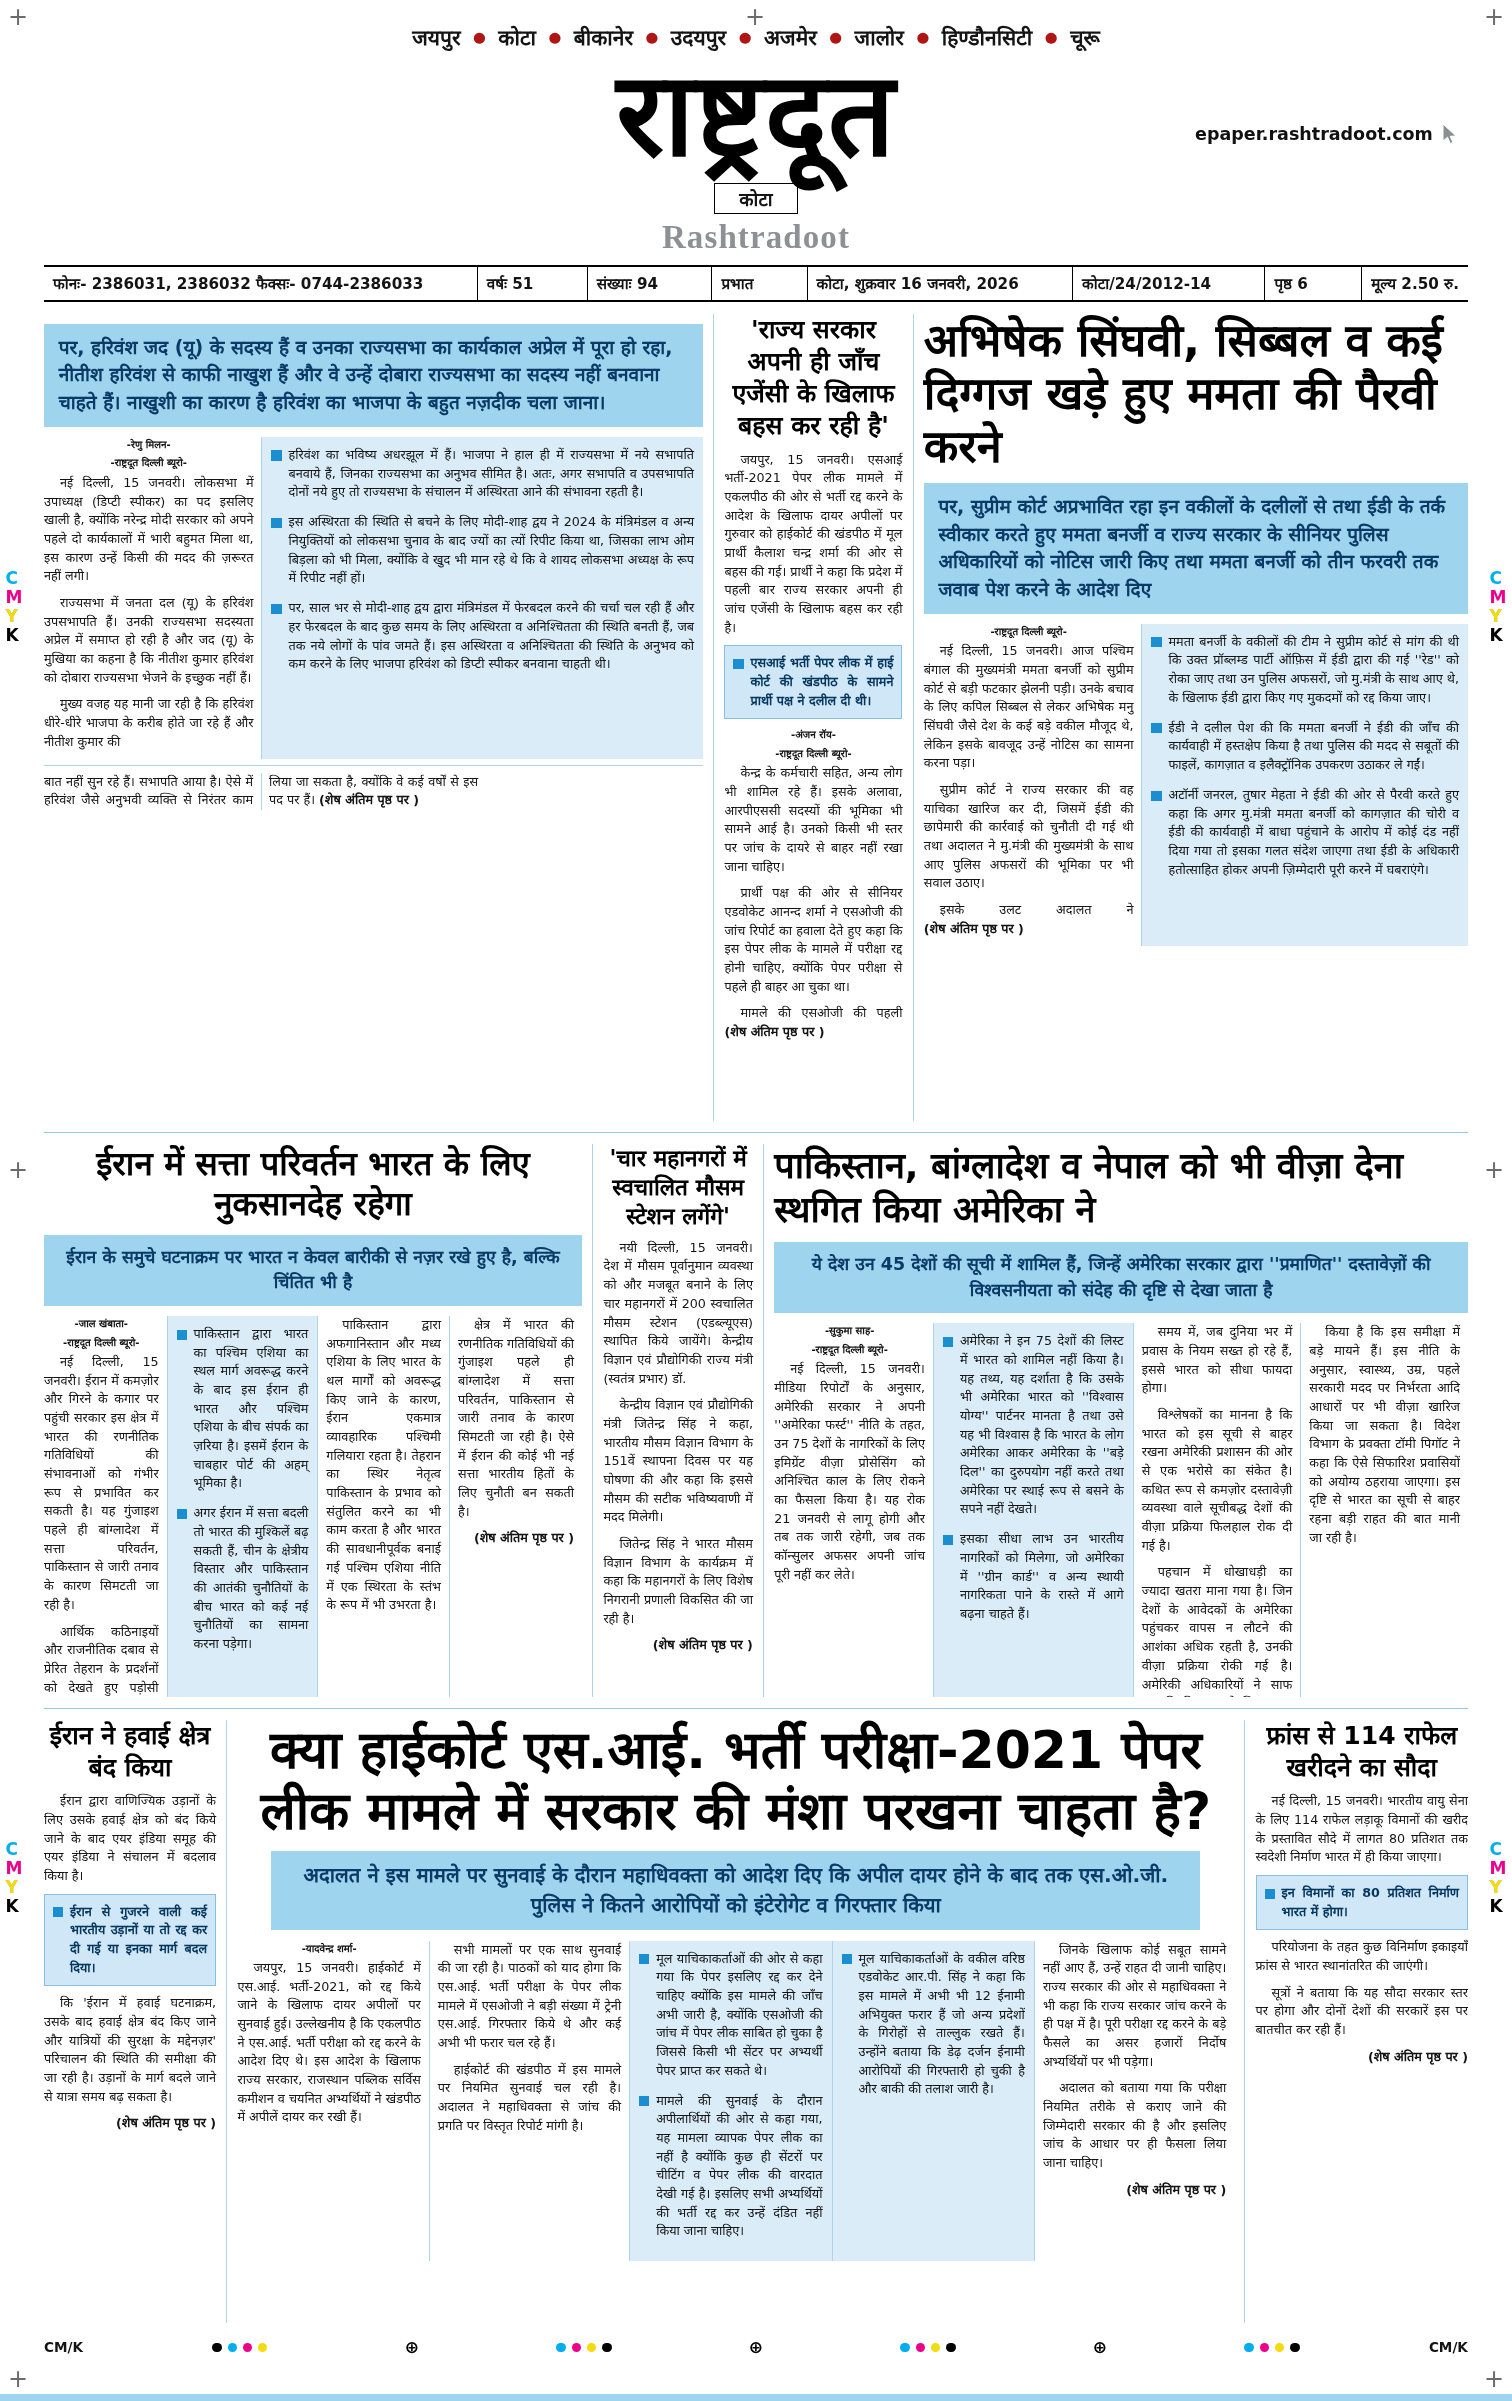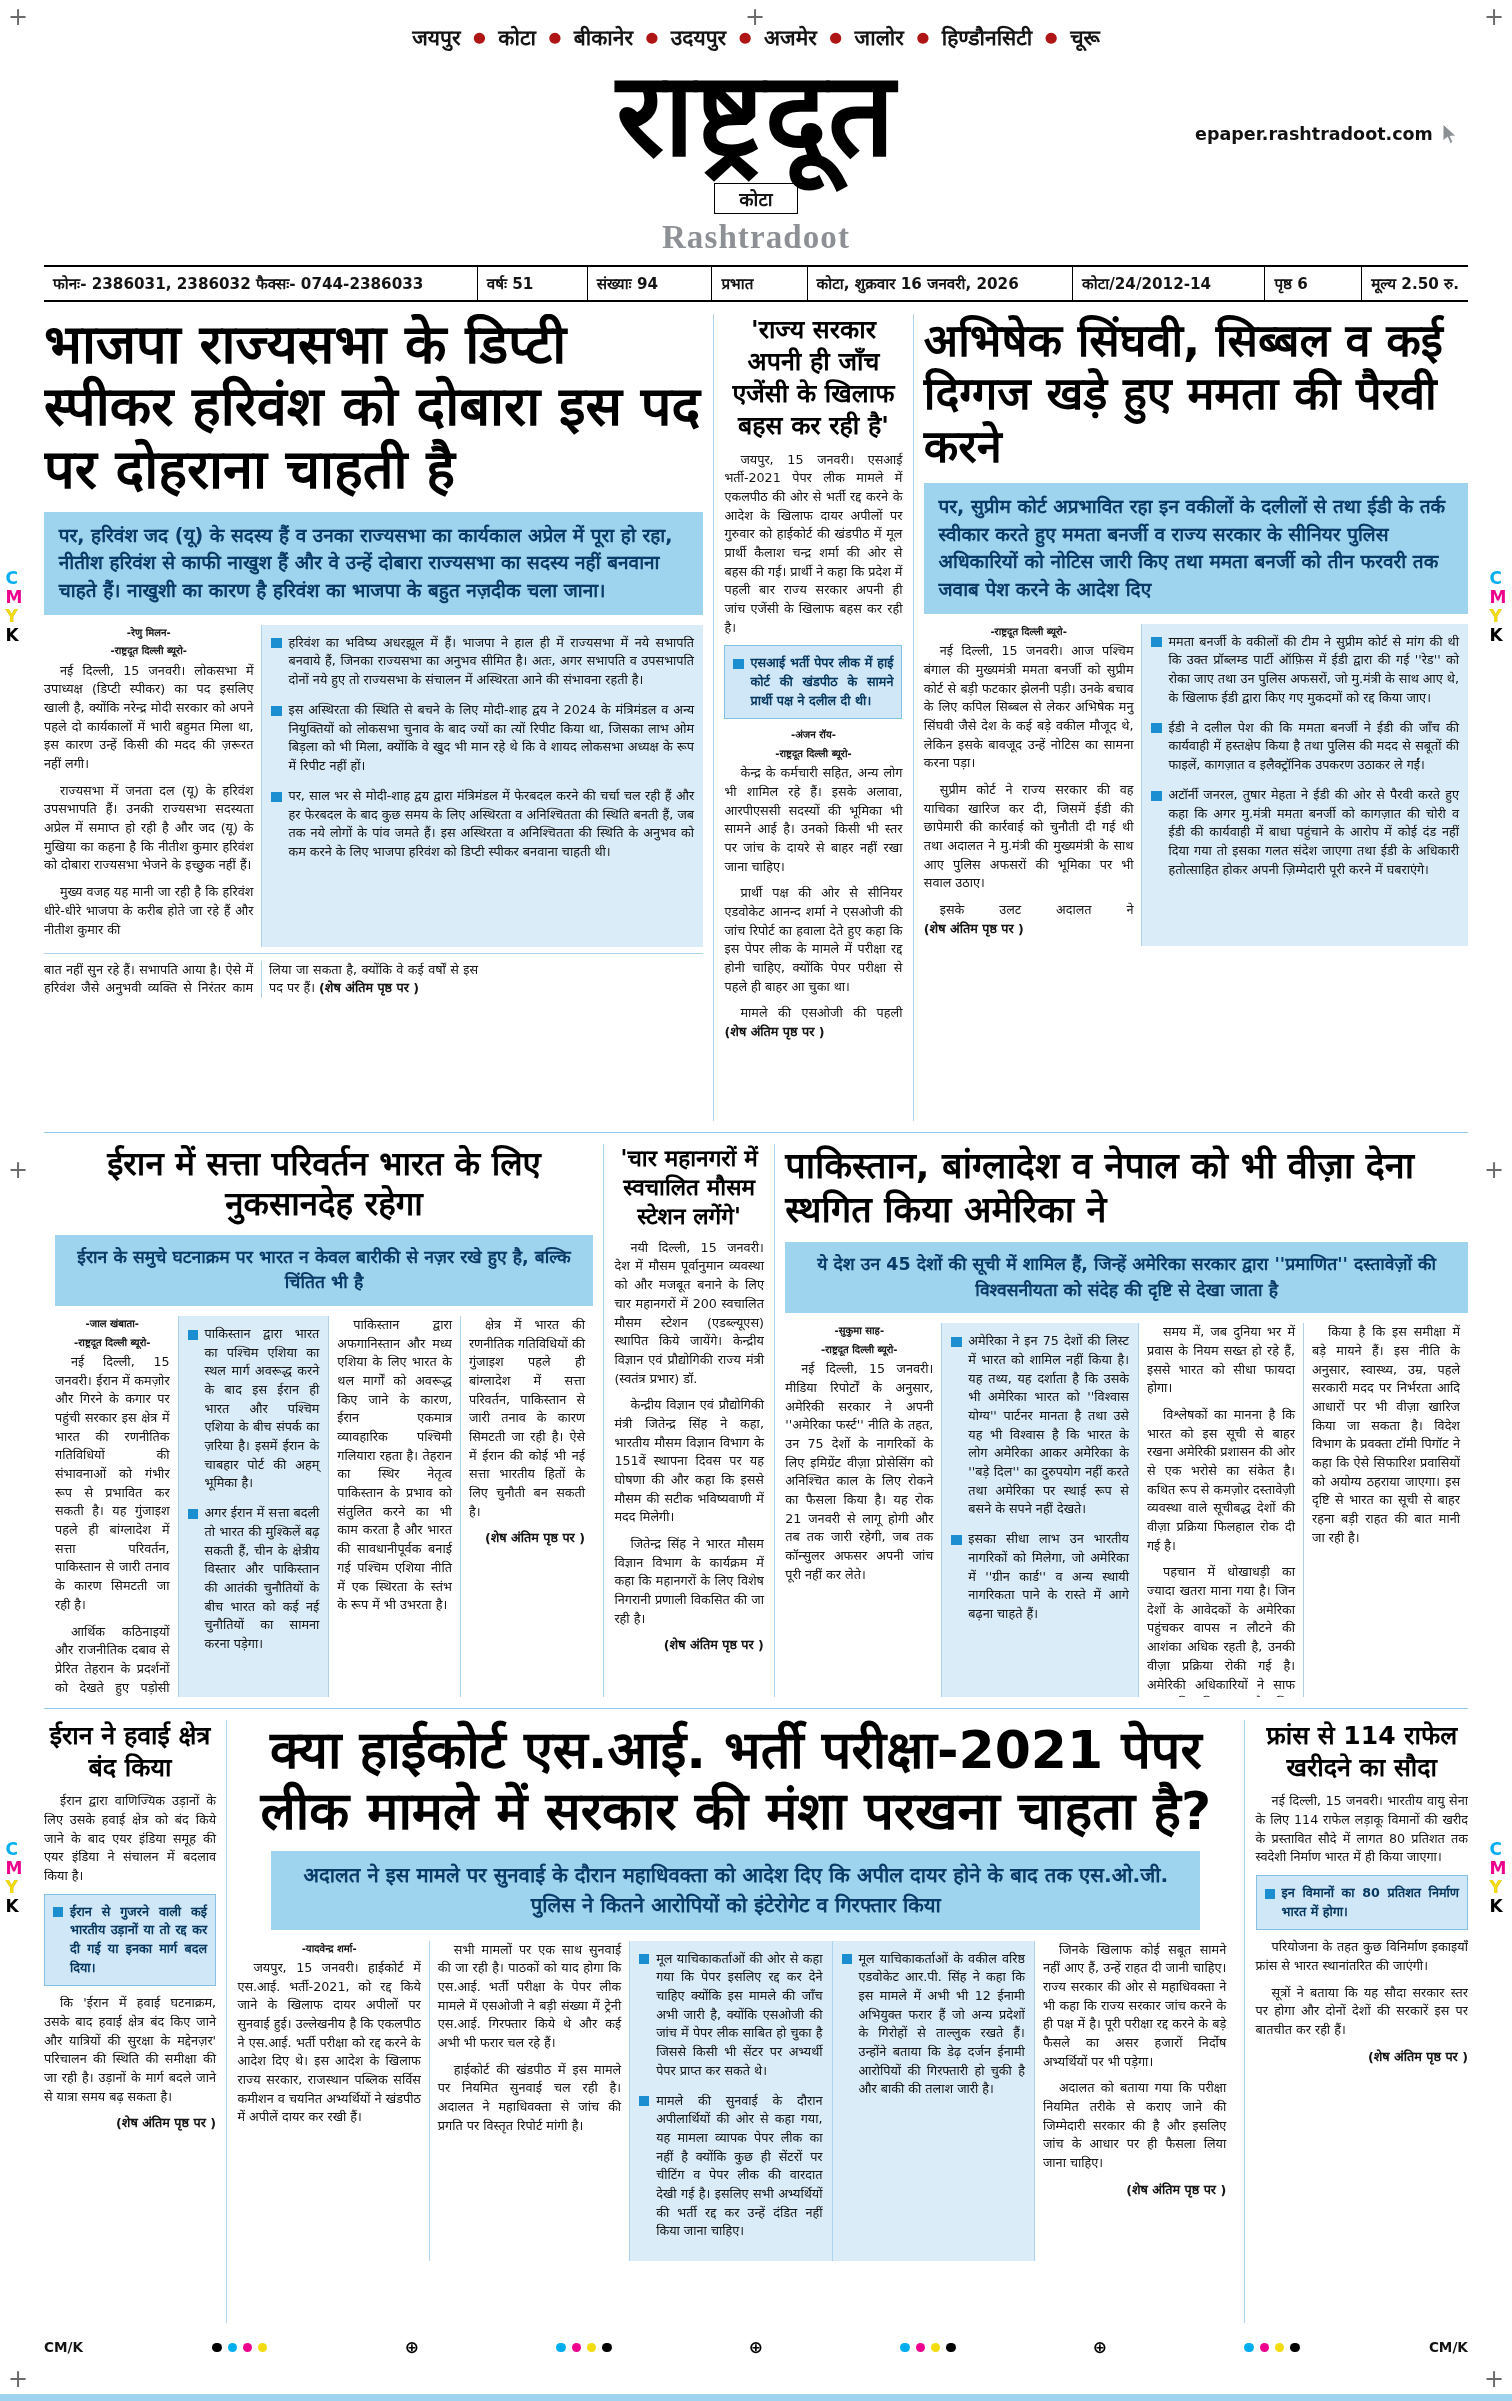--- a/index.html
+++ b/index.html
@@ -51,21 +51,21 @@
 
   .bullets-bg { background:#d9ecf8; padding:9px !important; }
   .bullet { display:flex; gap:6.8px; margin-bottom:11.3px; font-size:12.7px; line-height:1.47; text-align:justify; }
   .sq { flex:0 0 auto; width:10.2px; height:10.2px; background:#1b8ed2; margin-top:4.5px; }
   .inset { background:#cfe7f6; border:1.1px solid #84c1e2; padding:8px; margin:8px 0; font-weight:bold; color:#05365e; }
   .more { font-weight:bold; white-space:nowrap; }
   .tail3 { column-count:3; column-gap:16px; column-rule:0.6px solid #aed3ea; border-top:0.6px solid #aed3ea; padding-top:6.8px; margin-top:5.6px; }
 
   
   .a1 { flex:0 0 47%; }  .a2 { flex:0 0 14%; }  .a3 { flex:1; }
-  .a4 { flex:0 0 38.5%;margin-left:11px; } .a5 { flex:0 0 12%; } .a6 { flex:1; }
+  .a4 { flex:0 0 38.5%; } .a5 { flex:0 0 12%; } .a6 { flex:1; }
   .a7 { flex:0 0 12.8%; } .a8 { flex:0 0 71.5%; } .a9 { flex:1; }
   .row1 { height:807px; }
   .row2 { height:565px; }
   .row3 { height:615px; }
 
   
   .press-footer { display:flex; align-items:center; justify-content:space-between; margin-top:10.2px; padding:3.4px 0; font-size:13.6px; font-weight:bold; }
   .dot { display:inline-block; width:9.6px; height:9.6px; border-radius:50%; margin:0 2.8px; vertical-align:middle; }
   .dot-c{background:#00aeef;} .dot-m{background:#ec008c;} .dot-y{background:#f2dc0e;} .dot-k{background:#000;}
   .reg-circle { font-size:17px; color:#000; margin:0 8px; }
@@ -152,21 +152,20 @@
       <span>कोटा/24/2012-14</span>
       <span>पृष्ठ 6</span>
       <span>मूल्य 2.50 रु.</span>
     </div>
   </header>
 
   <main>
   <div class="row row1">
 
     <article class="art a1">
-      <h2 class="h-xl">भाजपा राज्यसभा के डिप्टी स्पीकर हरिवंश को दोबारा इस पद पर दोहराना चाहती है</h2>
       <div class="standfirst">पर, हरिवंश जद (यू) के सदस्य हैं व उनका राज्यसभा का कार्यकाल अप्रेल में पूरा हो रहा, नीतीश हरिवंश से काफी नाखुश हैं और वे उन्हें दोबारा राज्यसभा का सदस्य नहीं बनवाना चाहते हैं। नाखुशी का कारण है हरिवंश का भाजपा के बहुत नज़दीक चला जाना।</div>
       <div class="cols">
         <div style="flex:0 0 33%;">
           <div class="byline">-रेणु मिलन-</div>
           <div class="byline">-राष्ट्रदूत दिल्ली ब्यूरो-</div>
           <div class="body-txt">
             <p>नई दिल्ली, 15 जनवरी। लोकसभा में उपाध्यक्ष (डिप्टी स्पीकर) का पद इसलिए खाली है, क्योंकि नरेन्द्र मोदी सरकार को अपने पहले दो कार्यकालों में भारी बहुमत मिला था, इस कारण उन्हें किसी की मदद की ज़रूरत नहीं लगी।</p>
             <p>राज्यसभा में जनता दल (यू) के हरिवंश उपसभापति हैं। उनकी राज्यसभा सदस्यता अप्रेल में समाप्त हो रही है और जद (यू) के मुखिया का कहना है कि नीतीश कुमार हरिवंश को दोबारा राज्यसभा भेजने के इच्छुक नहीं हैं।</p>
             <p>मुख्य वजह यह मानी जा रही है कि हरिवंश धीरे-धीरे भाजपा के करीब होते जा रहे हैं और नीतीश कुमार की</p>
           </div>

